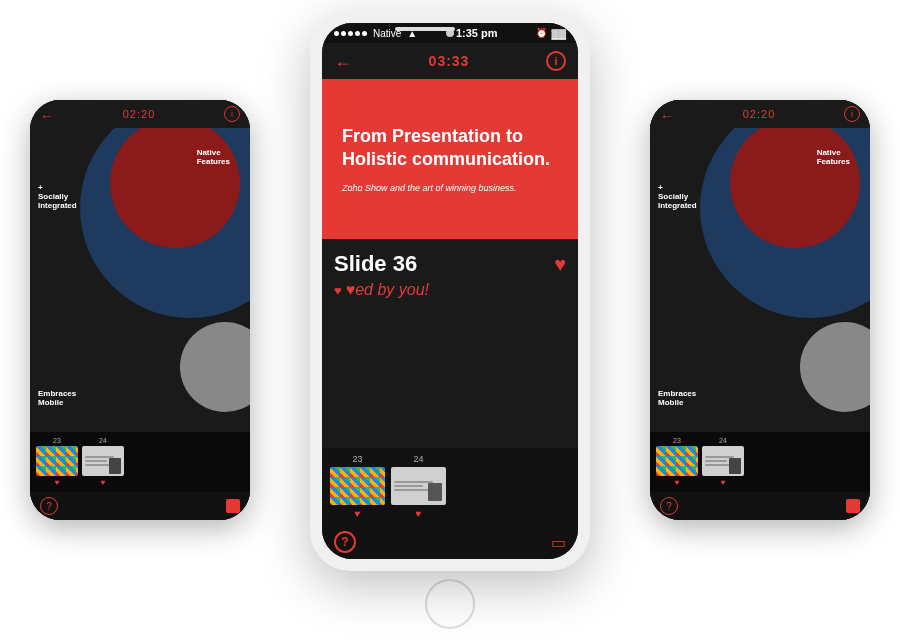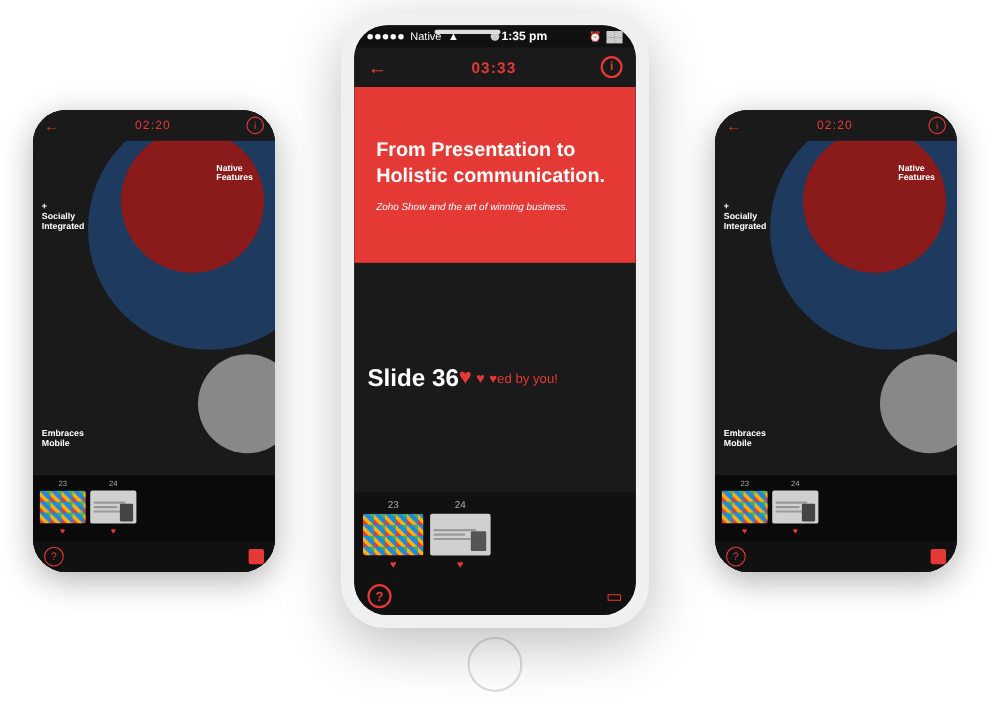--- a/index.html
+++ b/index.html
@@ -224,21 +224,21 @@
     .slide-subtitle em {
       font-style: italic;
     }
 
     
     .slide-info-area {
       background: #1a1a1a;
       flex: 1;
       padding: 12px;
       display: flex;
-      flex-direction: row;
+      flex-direction: column;
       gap: 4px;
     }
 
     .slide-number-row {
       display: flex;
       align-items: center;
       justify-content: space-between;
     }
 
     .slide-number-text {
@@ -620,21 +620,21 @@
             </div>
           </div>
 
           <div class="slide-info-area">
             <div class="slide-number-row">
               <span class="slide-number-text">Slide 36</span>
               <span class="heart-icon">♥</span>
             </div>
             <div class="liked-text">
               <span>♥</span>
-                <span style="font-size:12px;">♥ed by you!</span>
+                <span style="font-size:16px;font-style:italic;">♥ed by you!</span>
             </div>
           </div>
         </div>
 
         <div class="thumbnails-row">
           <div class="thumb-item">
             <span class="thumb-num">23</span>
             <div class="thumb-img thumb-lego"></div>
             <span class="thumb-heart">♥</span>
           </div>

